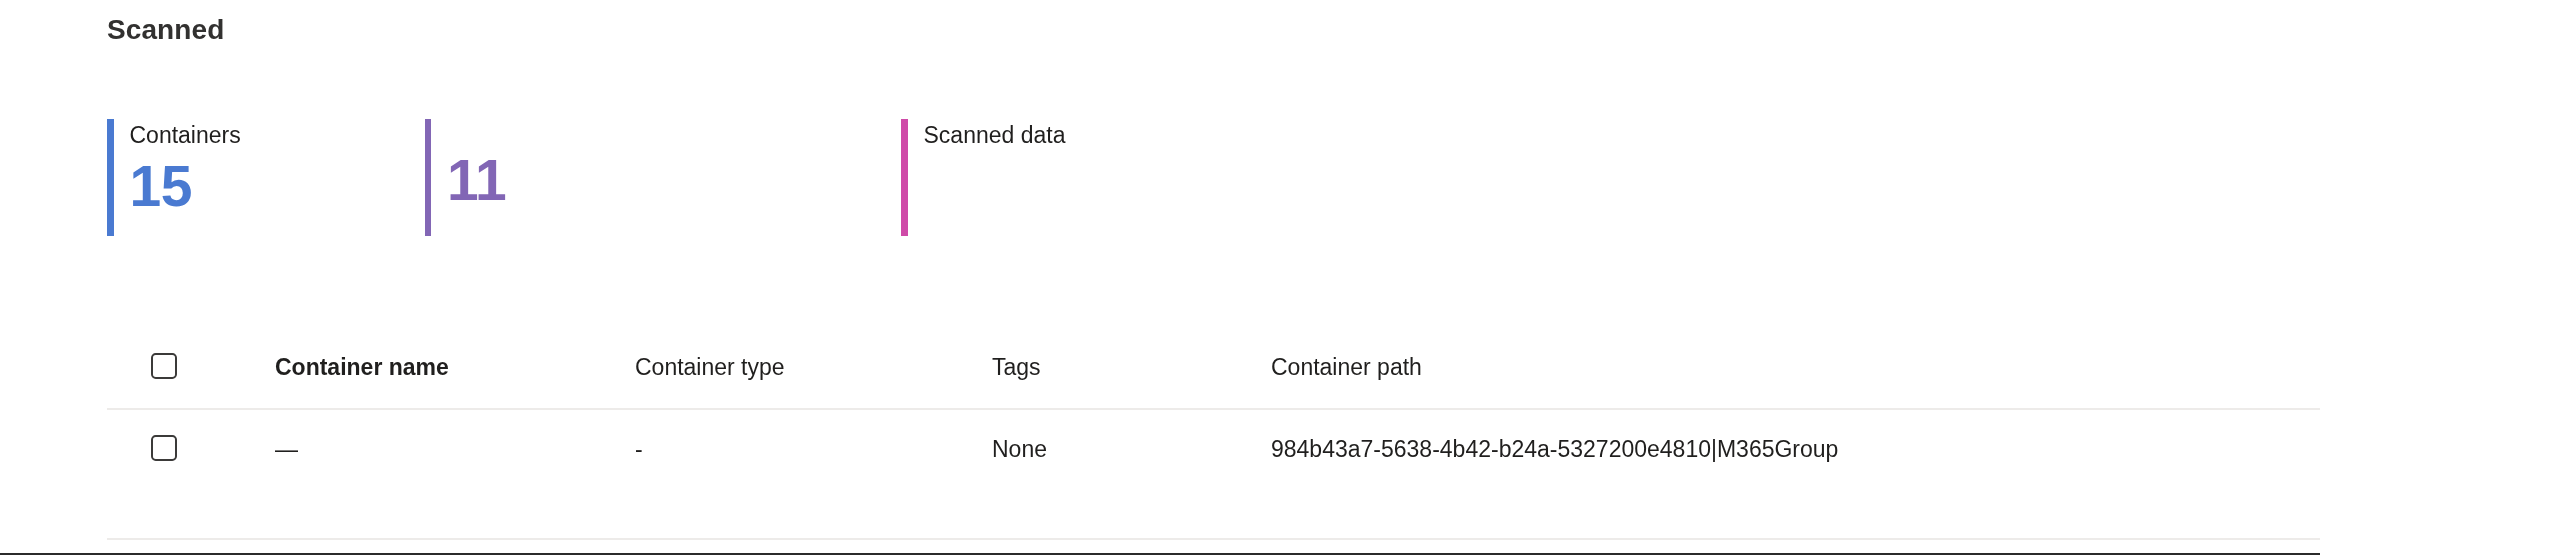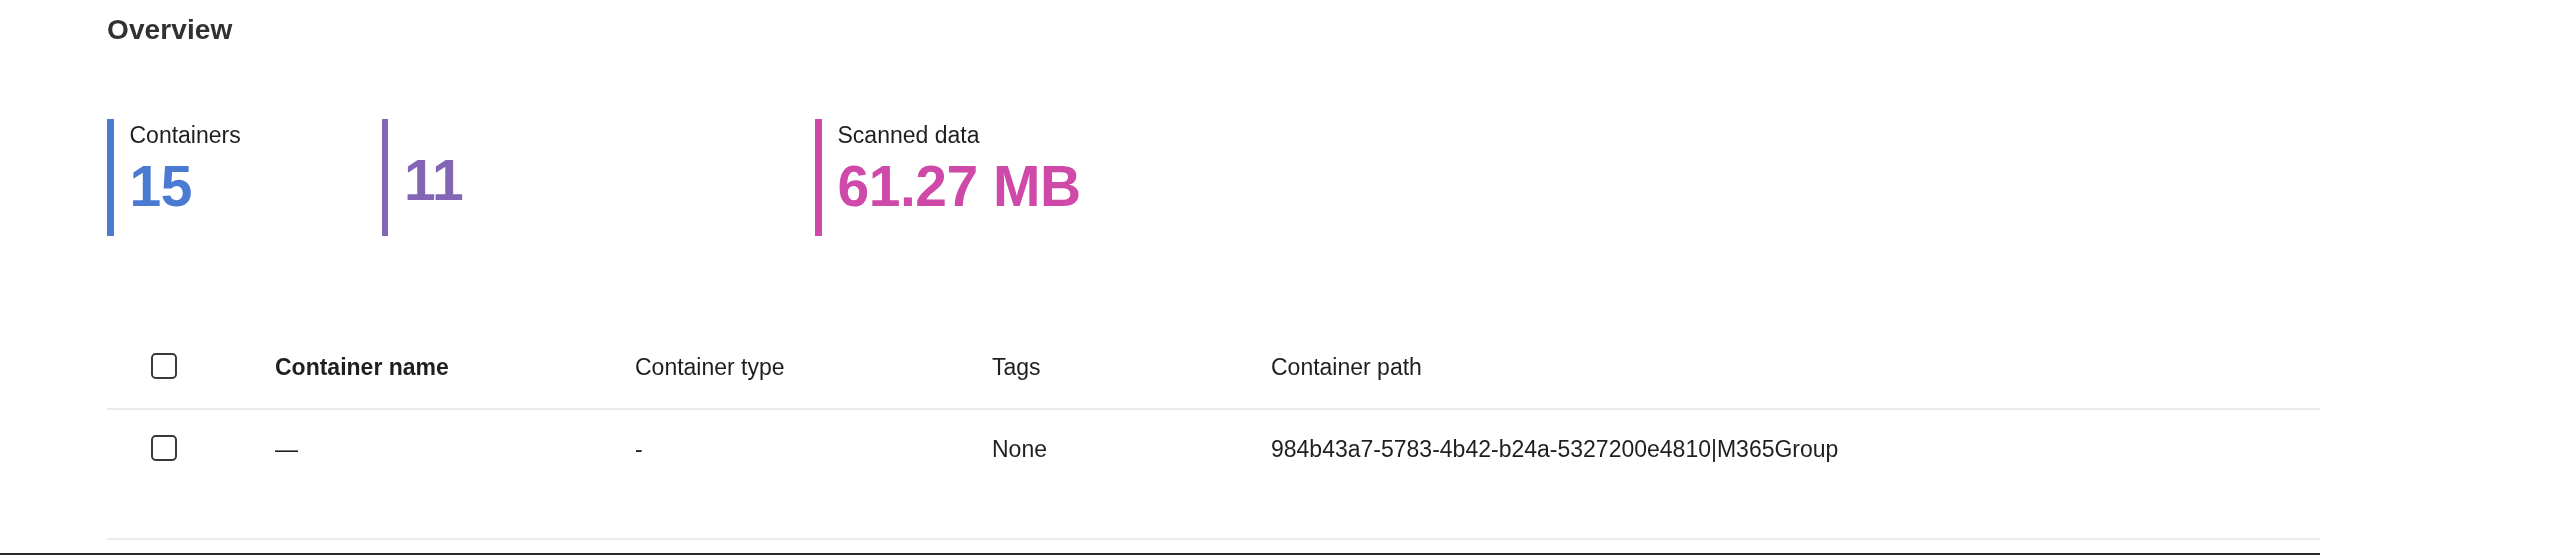--- a/index.html
+++ b/index.html
@@ -29,20 +29,21 @@
     line-height: 37px;
   }
 
   
   .metrics {
     position: absolute;
     left: 107px;
     top: 119px;
     display: flex;
     align-items: flex-start;
+    gap: 43px;
   }
   .metric {
     display: flex;
     align-items: stretch;
     height: 117px;
   }
   .metric-bar {
     width: 6.5px;
     flex: 0 0 6.5px;
     height: 117px;
@@ -143,21 +144,21 @@
   .c-name { left: 275px; }
   .c-type { left: 635px; }
   .c-tags { left: 992px; }
   .c-path { left: 1271px; }
 
   .cell.dash { font-size: 23px; color: #201f1e; }
 </style>
 </head>
 <body style="background: rgb(255, 255, 255);">
 
-<div class="page-title">Overview</div>
+<div class="page-title">Scanned</div>
 
 <div class="metrics">
 
   <div class="metric m0">
     <div class="metric-bar" style="background: rgb(74, 122, 209);"></div>
     <div class="metric-text">
       <div class="metric-label">Containers</div>
       <div class="metric-value" style="color: rgb(74, 122, 209);">15</div>
     </div>
   </div>
@@ -166,21 +167,20 @@
     <div class="metric-bar" style="background: rgb(130, 102, 181);"></div>
     <div class="metric-text">
       <div class="metric-value" style="color: rgb(130, 102, 181); margin-top: 26px;">11</div>
     </div>
   </div>
 
   <div class="metric m2">
     <div class="metric-bar" style="background: rgb(207, 74, 168);"></div>
     <div class="metric-text">
       <div class="metric-label">Scanned data</div>
-      <div class="metric-value" style="color: rgb(207, 74, 168);">61.27 MB</div>
     </div>
   </div>
 
 </div>
 
 <div class="table">
 
   <div class="row header">
     <div class="cb-cell">
       <div class="checkbox"></div>
@@ -193,20 +193,20 @@
 
   <div class="divider d1"></div>
 
   <div class="row">
     <div class="cb-cell">
       <div class="checkbox"></div>
     </div>
     <div class="cell dash c-name">—</div>
     <div class="cell dash c-type">-</div>
     <div class="cell c-tags">None</div>
-    <div class="cell c-path">984b43a7-5783-4b42-b24a-5327200e4810|M365Group</div>
+    <div class="cell c-path">984b43a7-5638-4b42-b24a-5327200e4810|M365Group</div>
   </div>
 
   <div class="divider d2"></div>
   <div class="bottom-rule"></div>
 
 </div>
 
 
 </body></html>

